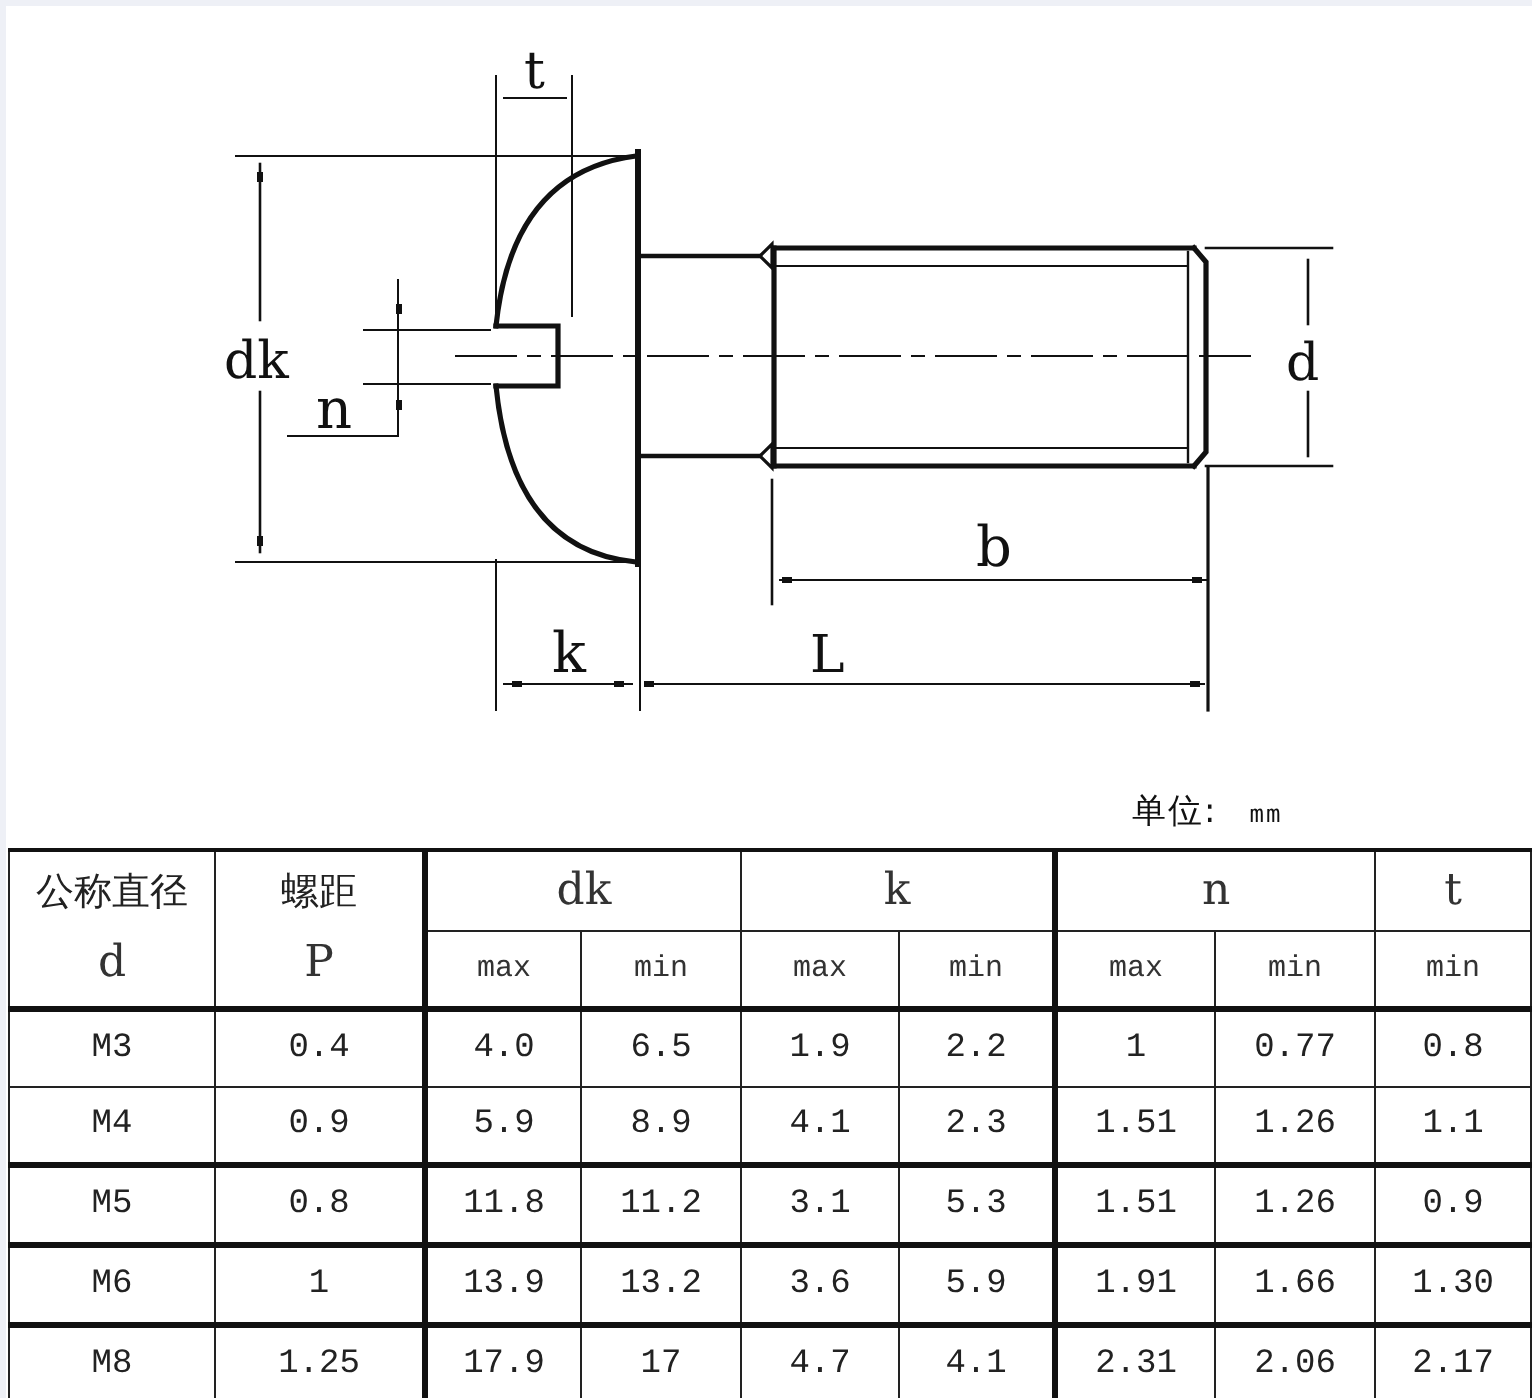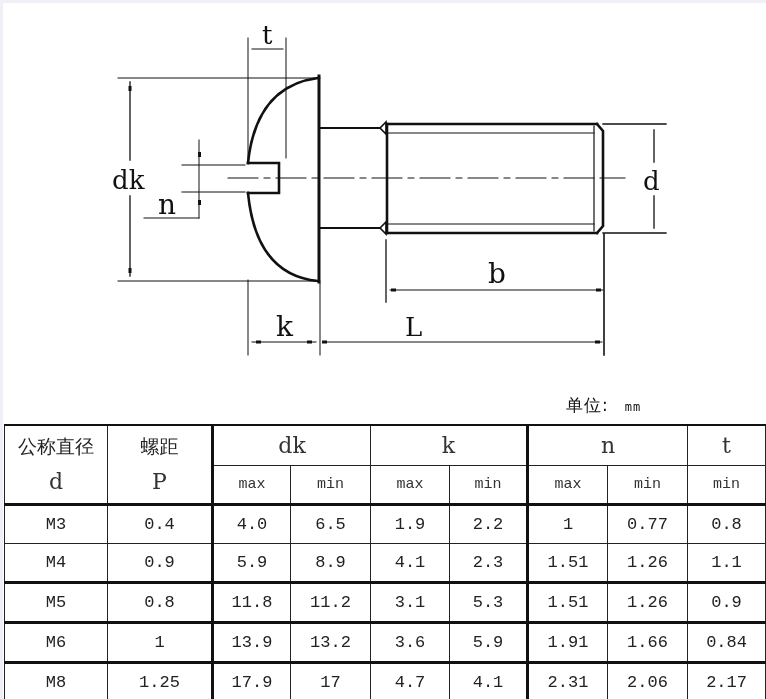--- a/index.html
+++ b/index.html
@@ -197,21 +197,21 @@
     </tr>
     <tr class="thick-t">
       <td>M6</td>
       <td>1</td>
       <td class="thick-l">13.9</td>
       <td>13.2</td>
       <td>3.6</td>
       <td>5.9</td>
       <td class="thick-l">1.91</td>
       <td>1.66</td>
-      <td>0.84</td>
+      <td>1.30</td>
     </tr>
     <tr class="thick-t">
       <td>M8</td>
       <td>1.25</td>
       <td class="thick-l">17.9</td>
       <td>17</td>
       <td>4.7</td>
       <td>4.1</td>
       <td class="thick-l">2.31</td>
       <td>2.06</td>

